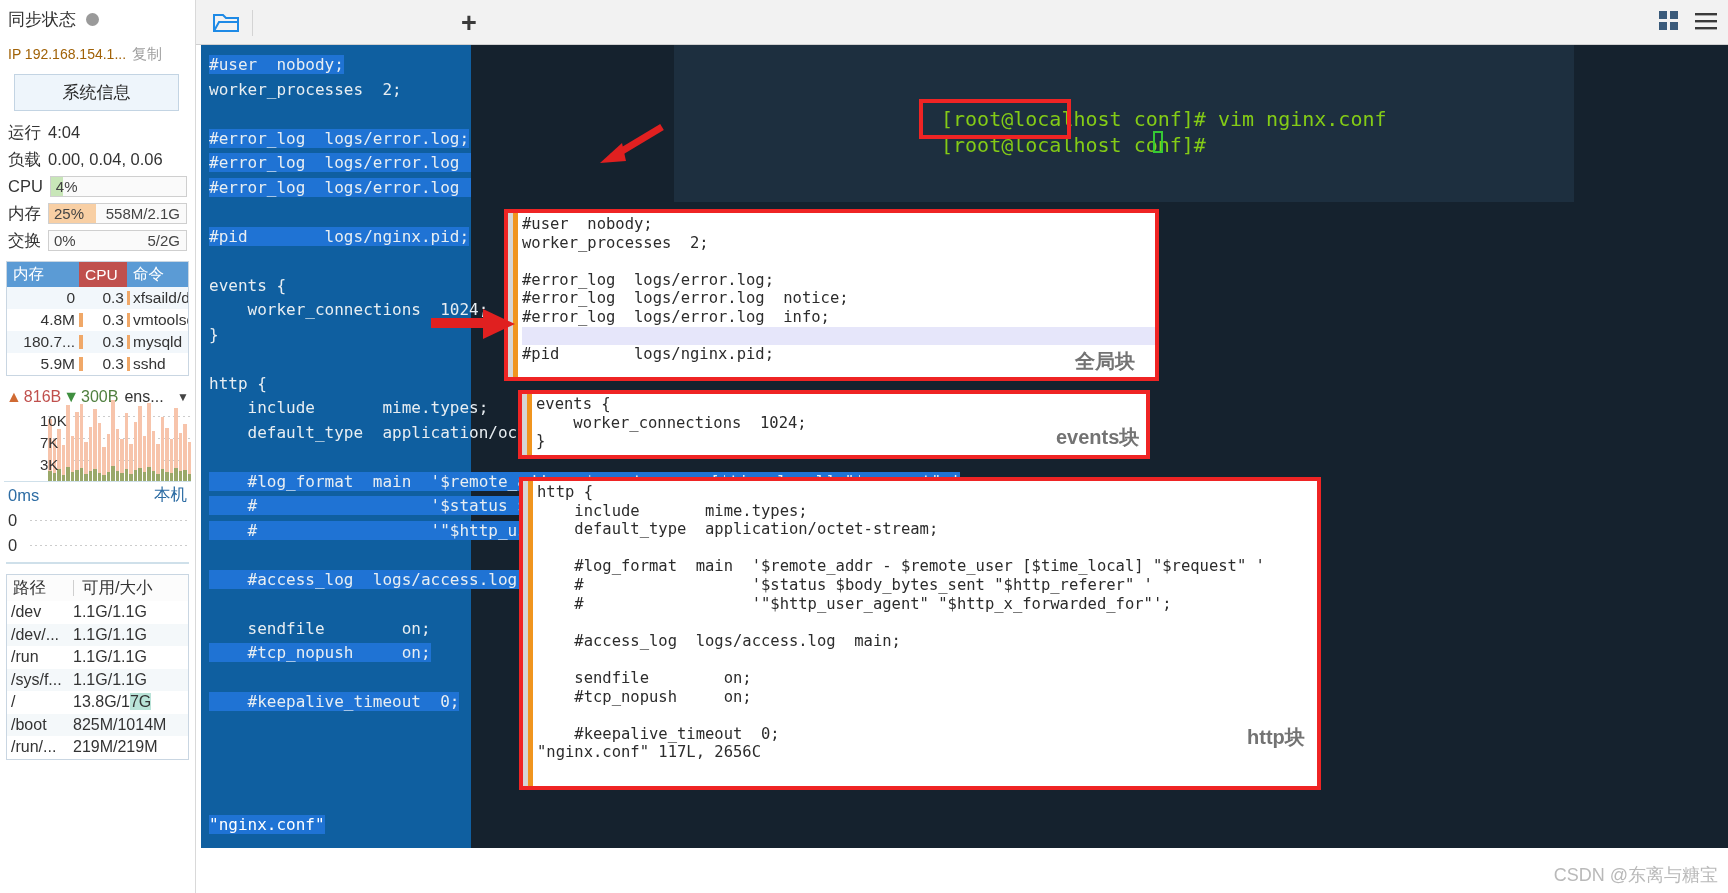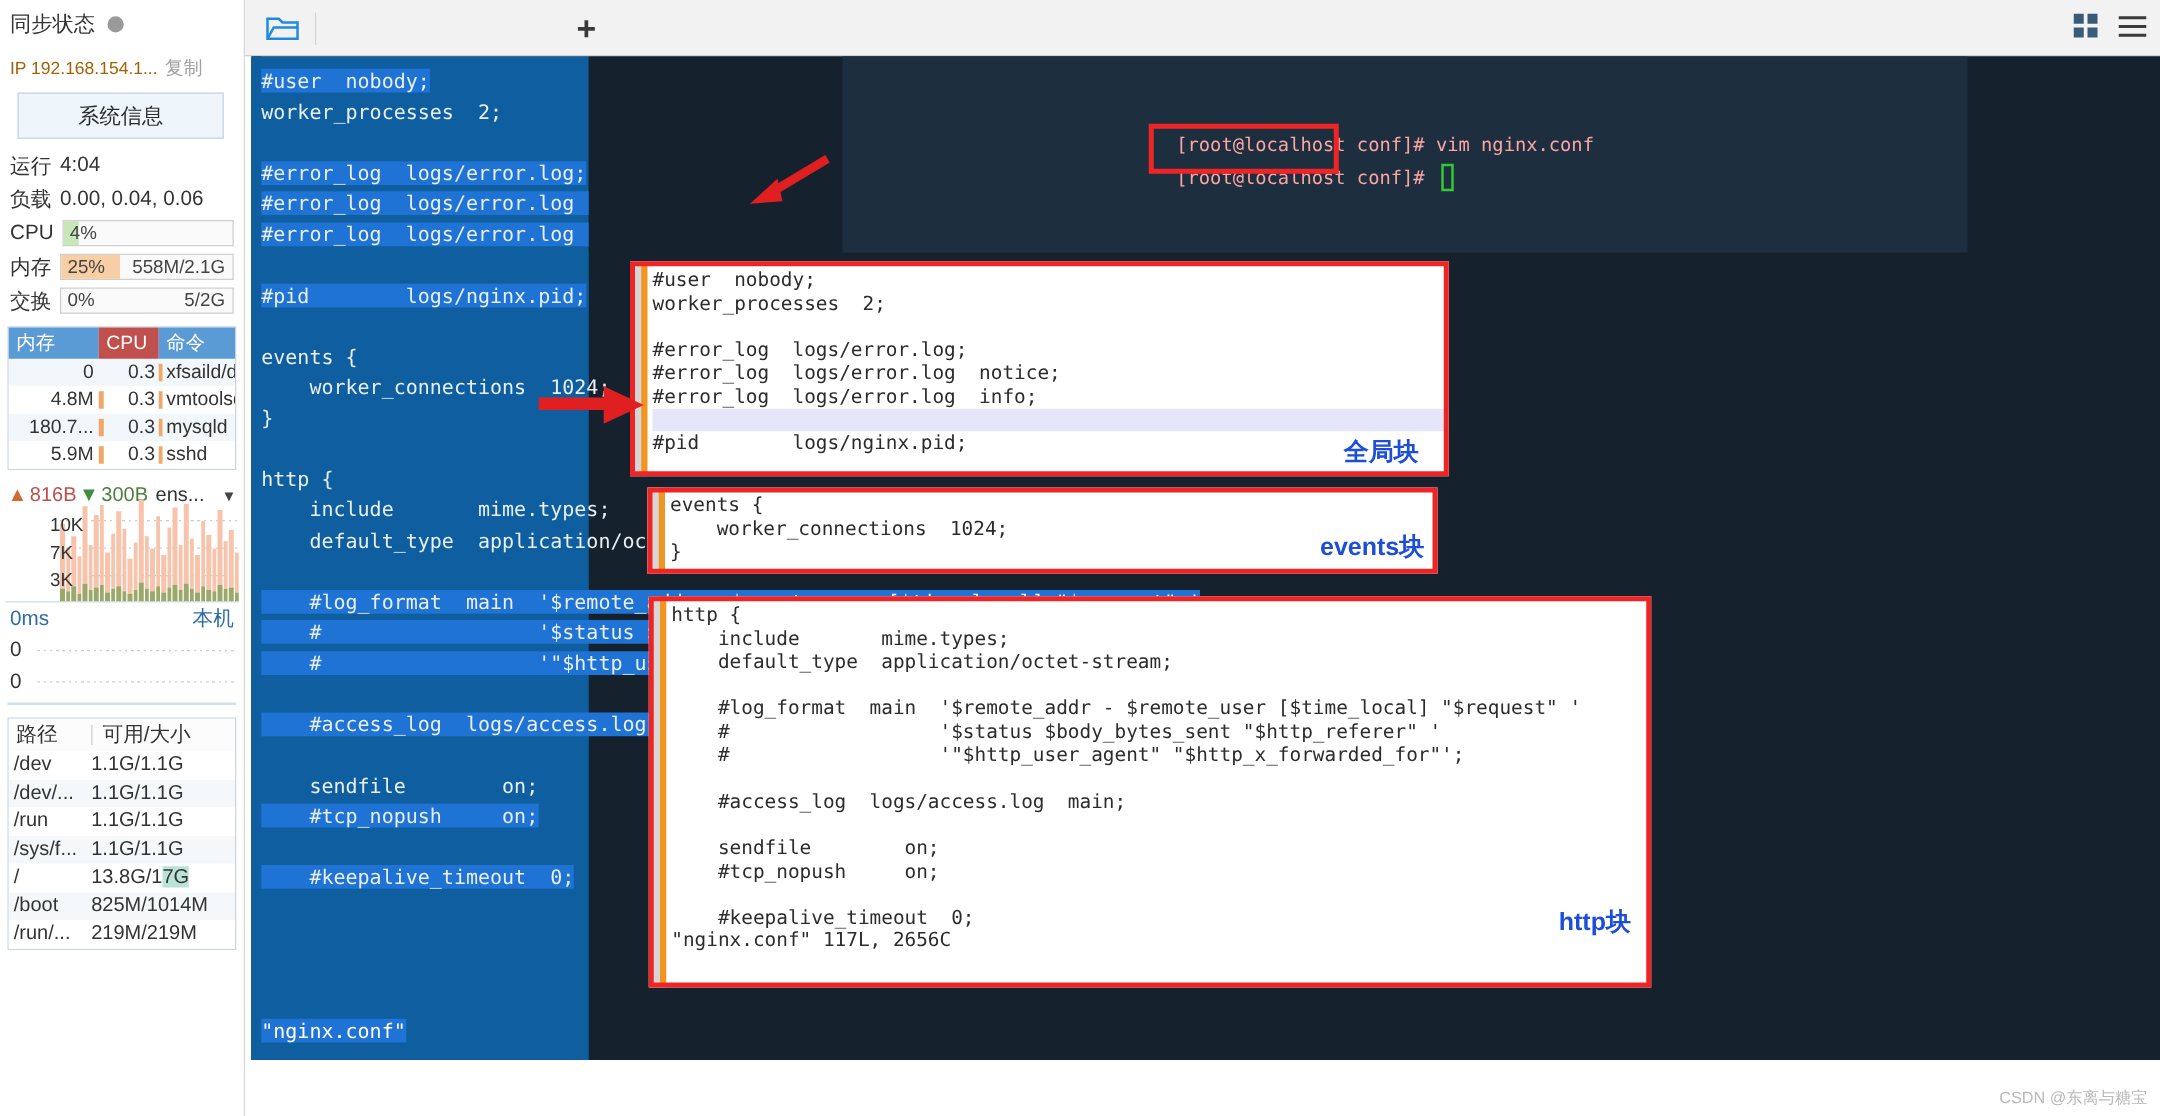--- a/index.html
+++ b/index.html
@@ -159,21 +159,21 @@
   .console-dark {
     position:absolute; left: 270px; top: 0; width: 1262px; height: 157px;
     background: #15222e;
   }
   .console-inner {
     position:absolute; left: 203px; top: 0px; width: 900px; height: 157px;
     background: #1d2f3f;
   }
   .console-line {
     position:absolute; font-family: "DejaVu Sans Mono", monospace;
-    font-size: 15px; color: #fca5a5; white-space: pre;
+    font-size: 20px; color: #84cc16; white-space: pre;
   }
   .cl1 { left: 470px; top: 62px; }
   .cl2 { left: 470px; top: 88px; }
   .cursor-block {
     position:absolute; left: 682px; top: 86px; width: 10px; height: 22px;
     border: 2px solid #35c935; background: transparent;
   }
 
   
   .panel {
@@ -183,21 +183,21 @@
     white-space: pre; overflow: hidden;
   }
   .panel-scroll-l { position:absolute; left:0; top:0; bottom:0; width: 13px; background:#d6d6d6; }
   .panel-scroll-bar { position:absolute; left: 9px; top: 0; bottom: 0; width: 5px; background:#f0951f; }
   .panel-code { position:absolute; left: 18px; top: 0; right: 0; }
   .panel-line { height: 18.6px; white-space: pre; }
   .panel-line.blank-hl { background: #e6e6fa; }
 
   .redbox { position:absolute; border: 4px solid #ef2424; pointer-events:none; }
   .cn-tag {
-    position:absolute; color: #1d4ed8; font-size: 20px; font-weight: bold;
+    position:absolute; color: #737373; font-size: 20px; font-weight: bold;
     font-family: "Liberation Sans", sans-serif; white-space: nowrap;
   }
 
   
   #panel1 { left: 303px; top: 164px; width: 655px; height: 172px; }
   #panel1box { left: 303px; top: 164px; width: 655px; height: 172px; }
   
   #panel2 { left: 317px; top: 345px; width: 632px; height: 69px; }
   #panel2box { left: 317px; top: 345px; width: 632px; height: 69px; }
   
@@ -205,21 +205,21 @@
   #panel3box { left: 318px; top: 432px; width: 802px; height: 313px; }
 
   
   #cmdbox { left: 718px; top: 54px; width: 152px; height: 40px; border-width: 4px; }
 
   
   .arrow { position:absolute; pointer-events:none; }
 
   .watermark {
     position:absolute; right: 10px; bottom: 6px;
-    font-size: 13px; color: #b9b9b9; font-family: "Liberation Sans", sans-serif;
+    font-size: 18px; color: #b9b9b9; font-family: "Liberation Sans", sans-serif;
   }
   .term-bottom {
     position:absolute; left: 196px; top: 848px; width: 1532px; height: 45px; background:#ffffff;
   }
 </style>
 </head>
 <body>
 
 <div id="root">
 

